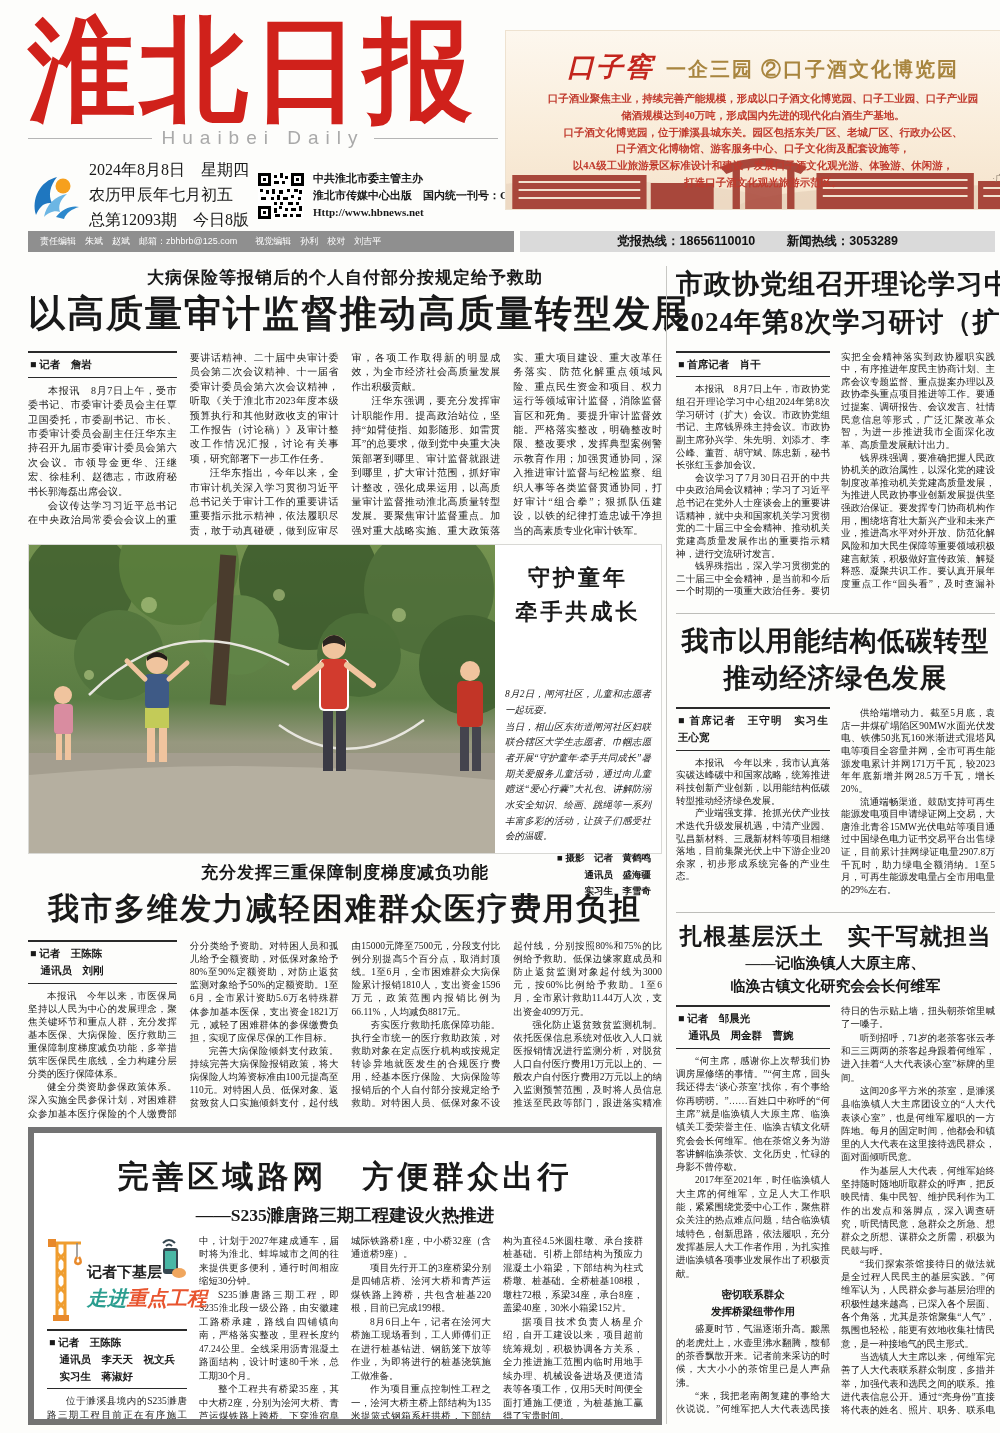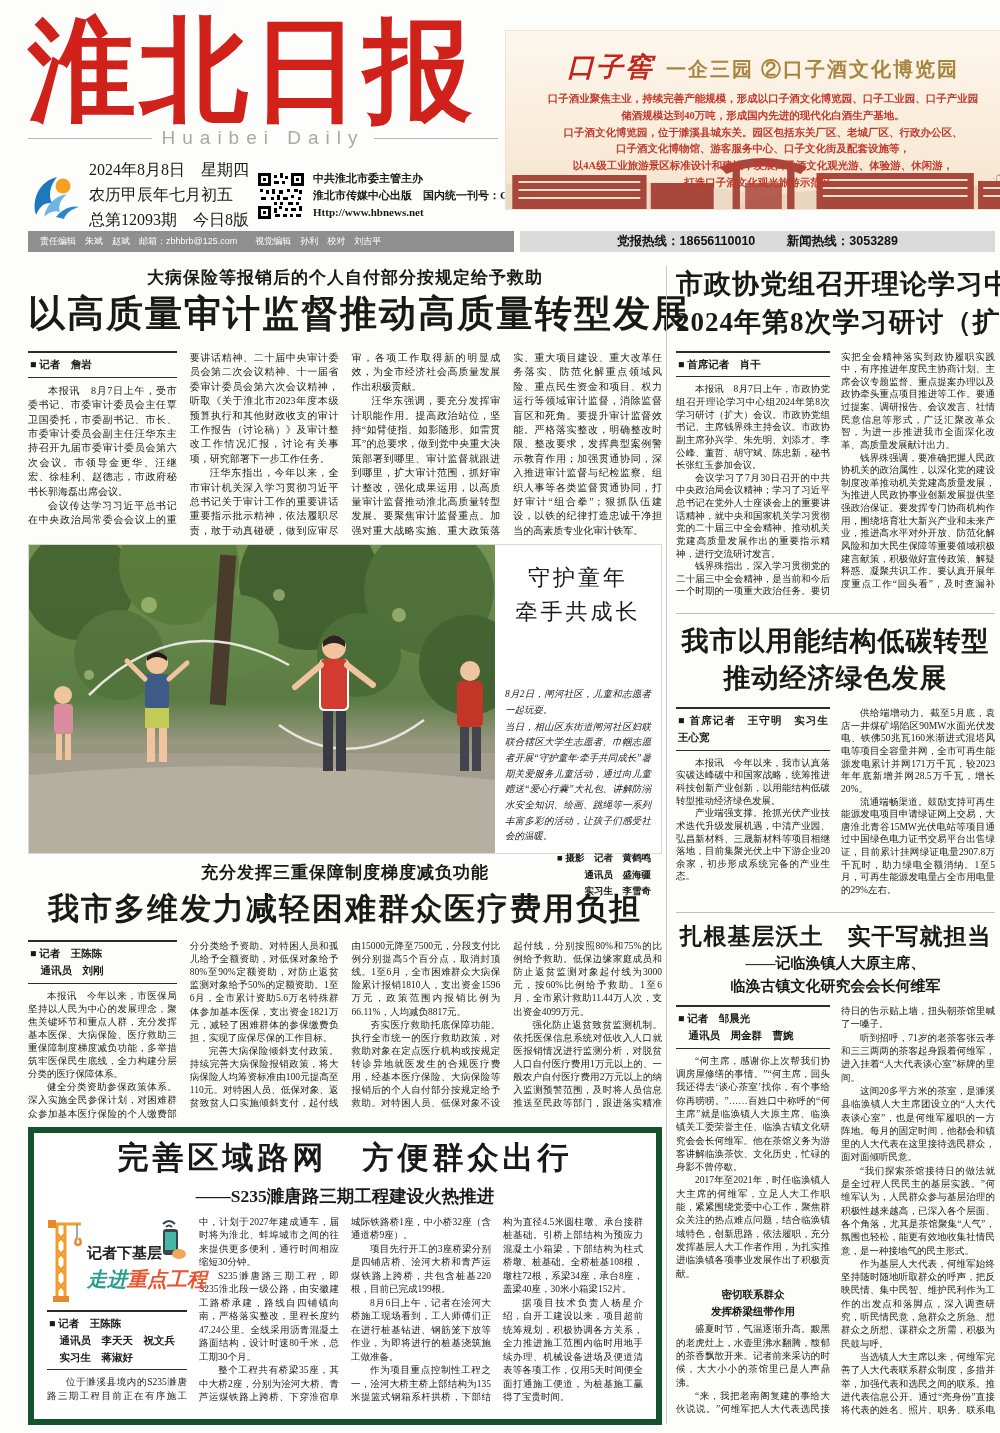--- a/index.html
+++ b/index.html
@@ -65,34 +65,34 @@
 
   
   .article-a { position:absolute; left:28px; top:266px; width:634px; }
   .headline-xl { font-size:37px; font-weight:900; letter-spacing:2px; white-space:nowrap; }
   .article-a .bodytext { margin-top:12px; height:194px; column-count:4; column-gap:13px; font-size:10px; line-height:1.44; }
 
   
   .photo-box { position:absolute; left:28px; top:544px; width:634px; height:310px; border:1px solid #d8d8d4; display:flex; background:#fff; }
   .photo-svg { width:466px; height:308px; flex:0 0 auto; display:block; }
   .photo-panel { flex:1; padding:16px 10px 8px; display:flex; flex-direction:column; }
-  .photo-title { text-align:center; font-size:22px; font-weight:400; letter-spacing:3px; line-height:1.55; }
+  .photo-title { text-align:center; font-size:22px; font-weight:700; letter-spacing:3px; line-height:1.55; }
   .photo-caption { margin-top:58px; font-size:9.5px; font-style:italic; line-height:1.65; text-align:justify; }
   .photo-caption .pp { margin-bottom:1px; }
   .photo-credits { margin-top:4px; text-align:right; font-size:9.5px; font-weight:bold; line-height:1.75; font-family:"Liberation Sans","DejaVu Sans",sans-serif; }
 
   
   .article-b { position:absolute; left:28px; top:861px; width:634px; }
   .headline-l { text-align:center; font-size:31px; font-weight:900; letter-spacing:2px; margin-top:4px; white-space:nowrap; }
   .article-b .bodytext { margin-top:10px; height:182px; column-count:4; column-gap:13px; font-size:9.5px; line-height:1.38; }
 
   
   .box-c {
     position:absolute; left:28px; top:1127px; width:634px; height:298px;
-    border:6px solid #14532d; background:#fff; padding:4px 13px 8px; overflow:hidden;
+    border:6px solid #737373; background:#fff; padding:23px 13px 8px; overflow:hidden;
   }
   .box-headline { text-align:center; font-size:31px; font-weight:900; letter-spacing:4px; white-space:nowrap; }
   .box-subhead { text-align:center; font-size:17.5px; font-weight:bold; margin-top:5px; }
   .box-c .bodytext { margin-top:8px; height:198px; column-count:4; column-gap:12px; font-size:9.5px; line-height:1.42; }
   .badge { position:relative; height:88px; margin-bottom:6px; break-inside:avoid; }
   .badge-crane { position:absolute; left:0; top:0; width:36px; height:88px; }
   .badge-phone { position:absolute; right:0; top:2px; width:30px; height:42px; }
   .badge-text { position:absolute; left:40px; top:26px; white-space:nowrap; }
   .badge-line1 { font-size:15px; font-weight:900; color:#222; font-family:"Liberation Sans","DejaVu Sans",sans-serif; }
   .badge-line2 { margin-top:2px; font-family:"Liberation Sans","DejaVu Sans",sans-serif; }
@@ -458,22 +458,22 @@
           </div>
         <div class="inner-sub">
           <div>密切联系群众</div>
             <div>发挥桥梁纽带作用</div>
         </div>
         <div>
             <p>盛夏时节，气温逐渐升高。黢黑的老虎灶上，水壶里沸水翻腾，馥郁的茶香飘散开来。记者前来采访的时候，大大小小的茶馆里已是人声鼎沸。</p>
             <p>“来，我把老南阁复建的事给大伙说说。”何维军把人大代表选民接待日的告示贴上墙，扭头朝茶馆里喊了一嗓子。</p>
             <p>听到招呼，71岁的老茶客张云孝和三三两两的茶客起身跟着何维军，进入挂着“人大代表谈心室”标牌的里间。</p>
             <p>这间20多平方米的茶室，是濉溪县临涣镇人大主席团设立的“人大代表谈心室”，也是何维军履职的一方阵地。每月的固定时间，他都会和镇里的人大代表在这里接待选民群众，面对面倾听民意。</p>
+            <p>作为基层人大代表，何维军始终坚持随时随地听取群众的呼声，把反映民情、集中民智、维护民利作为工作的出发点和落脚点，深入调查研究，听民情民意，急群众之所急、想群众之所想、谋群众之所需，积极为民鼓与呼。</p>
             <p>“我们探索茶馆接待日的做法就是全过程人民民主的基层实践。”何维军认为，人民群众参与基层治理的积极性越来越高，已深入各个层面、各个角落，尤其是茶馆聚集“人气”，氛围也轻松，能更有效地收集社情民意，是一种接地气的民主形式。</p>
-            <p>作为基层人大代表，何维军始终坚持随时随地听取群众的呼声，把反映民情、集中民智、维护民利作为工作的出发点和落脚点，深入调查研究，听民情民意，急群众之所急、想群众之所想、谋群众之所需，积极为民鼓与呼。</p>
             <p>当选镇人大主席以来，何维军完善了人大代表联系群众制度，多措并举，加强代表和选民之间的联系。推进代表信息公开。通过“亮身份”直接将代表的姓名、照片、职务、联系电话等在室内、室外公开栏进行公示。向代表发放有姓名照片的代表证以及带有联系电话的人大代表联系卡。推进接待选民经常化。经过深入调研，创新工作思路，在临涣镇19个村设立“人大代表接待室”，结合临涣镇历史文化特色和群众喝茶的生活习惯，在临涣茶馆挂牌成立“人大代表谈心室”，把每月10日定为人大代表接待日。对群众反映的问题，做到事事有回音。“谈心茶室”作为临涣镇人大的“一镇一品一特色”工作，经常被各大新闻媒体报道，与何维军前期的努力是分不开的。</p>
           </div>
 
       </div>
     </section>
 
   </aside>
 </div>
 
 </body></html>

